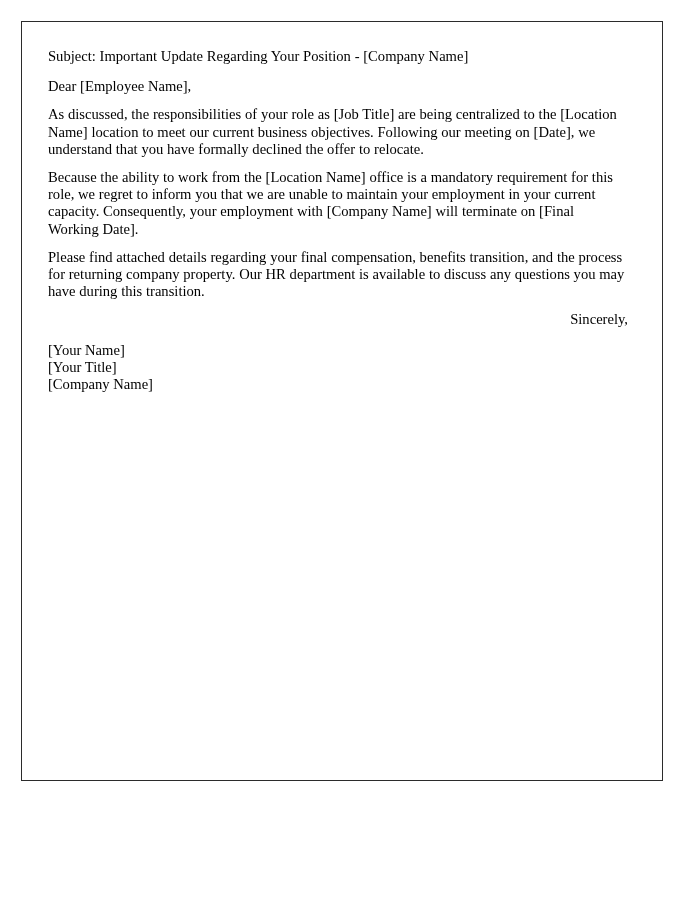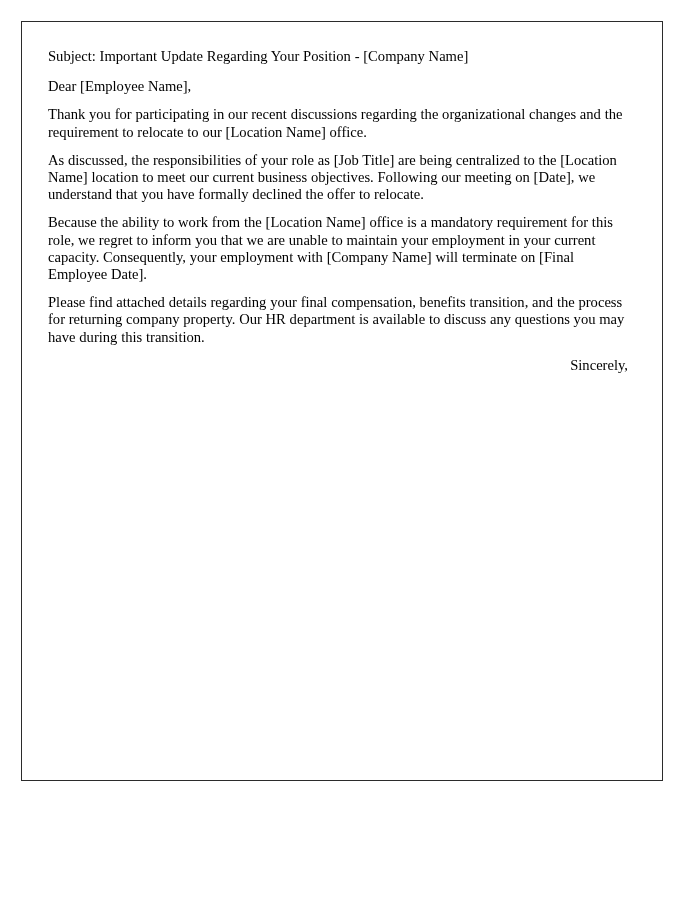--- a/index.html
+++ b/index.html
@@ -68,27 +68,31 @@
 <body>
 
 <div class="page-canvas">
   <div class="document-page">
     <div class="letter-body">
 
       <p class="para subject-line">Subject: Important Update Regarding Your Position - [Company Name]</p>
 
       <p class="para salutation">Dear [Employee Name],</p>
 
-      <p class="para">Thank you for participating in our recent discussions regarding the organizational changes and the requirement to relocate to our [Location Name] office.</p>
 
       <p class="para">As discussed, the responsibilities of your role as [Job Title] are being centralized to the [Location Name] location to meet our current business objectives. Following our meeting on [Date], we understand that you have formally declined the offer to relocate.</p>
 
-      <p class="para">Because the ability to work from the [Location Name] office is a mandatory requirement for this role, we regret to inform you that we are unable to maintain your employment in your current capacity. Consequently, your employment with [Company Name] will terminate on [Final Employee Date].</p>
+      <p class="para">Because the ability to work from the [Location Name] office is a mandatory requirement for this role, we regret to inform you that we are unable to maintain your employment in your current capacity. Consequently, your employment with [Company Name] will terminate on [Final Working Date].</p>
 
       <p class="para">Please find attached details regarding your final compensation, benefits transition, and the process for returning company property. Our HR department is available to discuss any questions you may have during this transition.</p>
 
 
       <p class="para closing">Sincerely,</p>
 
+      <div class="signature-block">
+        <span class="signature-line">[Your Name]</span>
+        <span class="signature-line">[Your Title]</span>
+        <span class="signature-line">[Company Name]</span>
+      </div>
 
     </div>
   </div>
 </div>
 
 </body></html>

